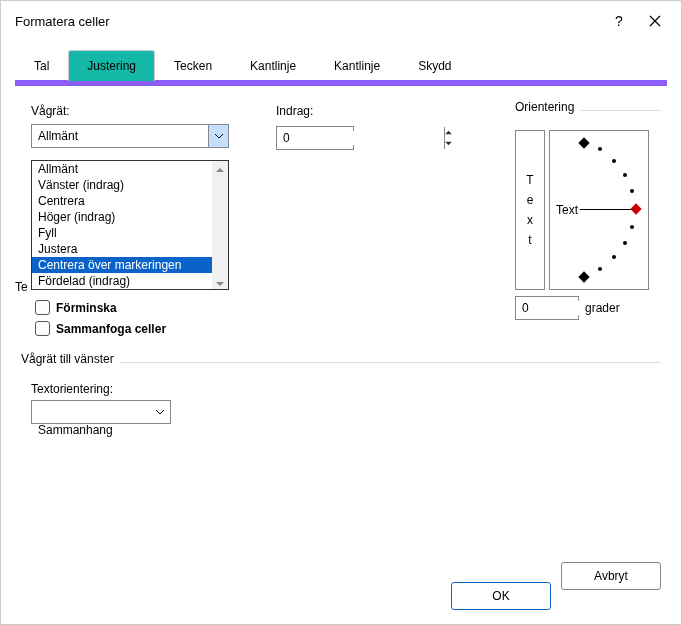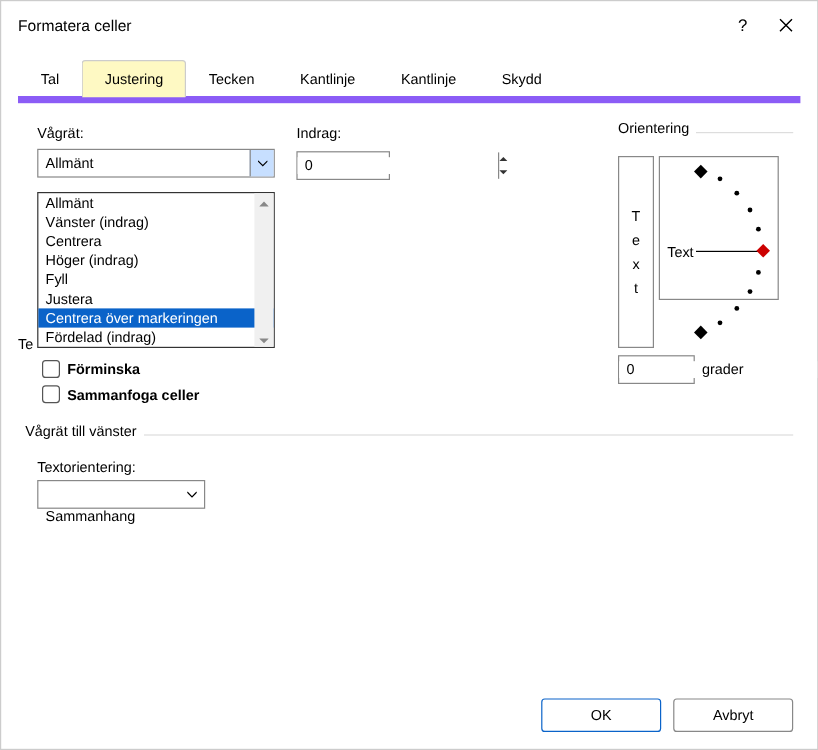--- a/index.html
+++ b/index.html
@@ -2,60 +2,60 @@
 <html><head>
 <meta charset="utf-8">
 <style>
 * { box-sizing: border-box; margin: 0; padding: 0; font-family: 'Segoe UI', Tahoma, sans-serif; font-size: 12px; }
 body { background: #fff; width: 682px; height: 625px; position: relative; border: 1px solid #ccc; }
 .titlebar { height: 40px; display: flex; align-items: center; padding: 0 8px 0 14px; }
 .titlebar .title { flex: 1; font-size: 13px; }
 .titlebar .tb-btn { width: 36px; height: 30px; display: flex; align-items: center; justify-content: center; font-size: 14px; cursor: pointer; }
 .tabs { display: flex; border-bottom: 6px solid #8b5cf6; margin: 8px 14px 0 14px; }
 .tab { padding: 8px 18px; cursor: pointer; border: 1px solid transparent; border-bottom: none; position: relative; top: 1px; }
-.tab.active { border-color: #ccc; background: #fef9c3; border-radius: 3px 3px 0 0; }
+.tab.active { border-color: #ccc; background: #14b8a6; border-radius: 3px 3px 0 0; }
 .content { padding: 14px 20px; position: relative; }
 .group-label { font-size: 12px; color: #000; margin-bottom: 6px; }
 .group-line { border-top: 1px solid #ddd; flex: 1; margin-left: 6px; }
 .group-head { display: flex; align-items: center; margin-bottom: 10px; }
 .field-label { margin: 4px 0 4px 10px; }
 .combo { display: flex; align-items: center; border: 1px solid #888; height: 24px; width: 198px; margin: 2px 0 0 10px; background: #fff; position: relative; }
 .combo .combo-text { flex: 1; padding: 0 6px; }
 .combo .combo-btn { width: 20px; height: 100%; background: #c7dfff; border-left: 1px solid #888; display: flex; align-items: center; justify-content: center; }
 .combo .combo-btn svg { width: 8px; height: 8px; }
 .dropdown { position: absolute; left: 10px; top: 60px; width: 198px; border: 1px solid #333; background: #fff; z-index: 10; }
 .dropdown .opt { padding: 1px 6px; cursor: pointer; }
 .dropdown .opt.selected { background: #0a63c9; color: #fff; }
 .dropdown .scrollbar { position: absolute; right: 0; top: 0; bottom: 0; width: 16px; background: #f0f0f0; }
 .dropdown .scrollbar .thumb { position: absolute; top: 4px; width: 8px; left: 4px; height: 10px; }
 .dropdown .scrollbar .thumb svg { width: 8px; height: 8px; fill: #888; }
 .spin { display: flex; align-items: center; border: 1px solid #888; width: 78px; height: 24px; margin: 4px 0 0 10px; }
 .spin input { border: none; outline: none; flex: 1; padding: 0 6px; font-size: 12px; }
 .spin .spin-btns { width: 18px; height: 100%; border-left: 1px solid #888; display: flex; flex-direction: column; }
 .spin .spin-btns div { flex: 1; display: flex; align-items: center; justify-content: center; }
 .spin .spin-btns svg { width: 7px; height: 5px; }
-.row { display: flex; align-items: flex-start; }
+.row { display: flex; align-items: flex-start; gap: 29px; }
 .col { display: flex; flex-direction: column; }
 .checkbox-row { display: flex; align-items: center; margin: 6px 0 0 14px; gap: 6px; font-weight: bold; }
 .checkbox { width: 15px; height: 15px; border: 1px solid #555; border-radius: 3px; }
 .orient-box { position: absolute; right: 20px; top: 14px; width: 146px; }
 .orient-inner { border: none; display: flex; gap: 4px; margin-top: 8px; }
 .orient-vert { width: 30px; height: 160px; border: 1px solid #888; display: flex; flex-direction: column; align-items: center; justify-content: center; gap: 8px; }
 .orient-vert span { line-height: 1; }
-.orient-dial { width: 100px; height: 120px; border: 1px solid #888; position: relative; }
+.orient-dial { width: 100px; height: 160px; border: 1px solid #888; position: relative; }
 .orient-dial .dot { position: absolute; width: 4px; height: 4px; background: #000; border-radius: 50%; }
 .orient-dial .diamond { position: absolute; width: 8px; height: 8px; background: #000; transform: rotate(45deg); }
 .orient-dial .red-diamond { position: absolute; width: 8px; height: 8px; background: #c00; transform: rotate(45deg); }
 .orient-dial .text-lbl { position: absolute; left: 6px; top: 72px; }
 .orient-dial .line { position: absolute; left: 30px; top: 78px; width: 52px; height: 1px; background: #000; }
 .orient-deg { display: flex; align-items: center; margin-top: 6px; gap: 6px; }
 .orient-deg .spin { margin: 0; width: 64px; }
 .footer { position: absolute; bottom: 14px; right: 20px; display: flex; gap: 10px; }
 .btn { width: 100px; height: 28px; border: 1px solid #888; background: #fff; border-radius: 3px; cursor: pointer; display: flex; align-items: center; justify-content: center; }
-.btn.primary { border-color: #0a63c9; }
+.btn.primary { border-color: #0a63c9; margin-top: 20px; }
 .combo2 { display: flex; align-items: center; border: 1px solid #888; height: 24px; width: 140px; margin: 2px 0 0 10px; background: #fff; }
 .combo2 .combo-text { flex: 1; padding: 0 6px; margin-top: 36px; }
 .combo2 .combo-btn { width: 20px; height: 100%; display: flex; align-items: center; justify-content: center; }
 .text-group { position: relative; }
 .indent-block { margin-left: 18px; }
 </style>
 </head>
 <body>
 
 <div class="titlebar">

